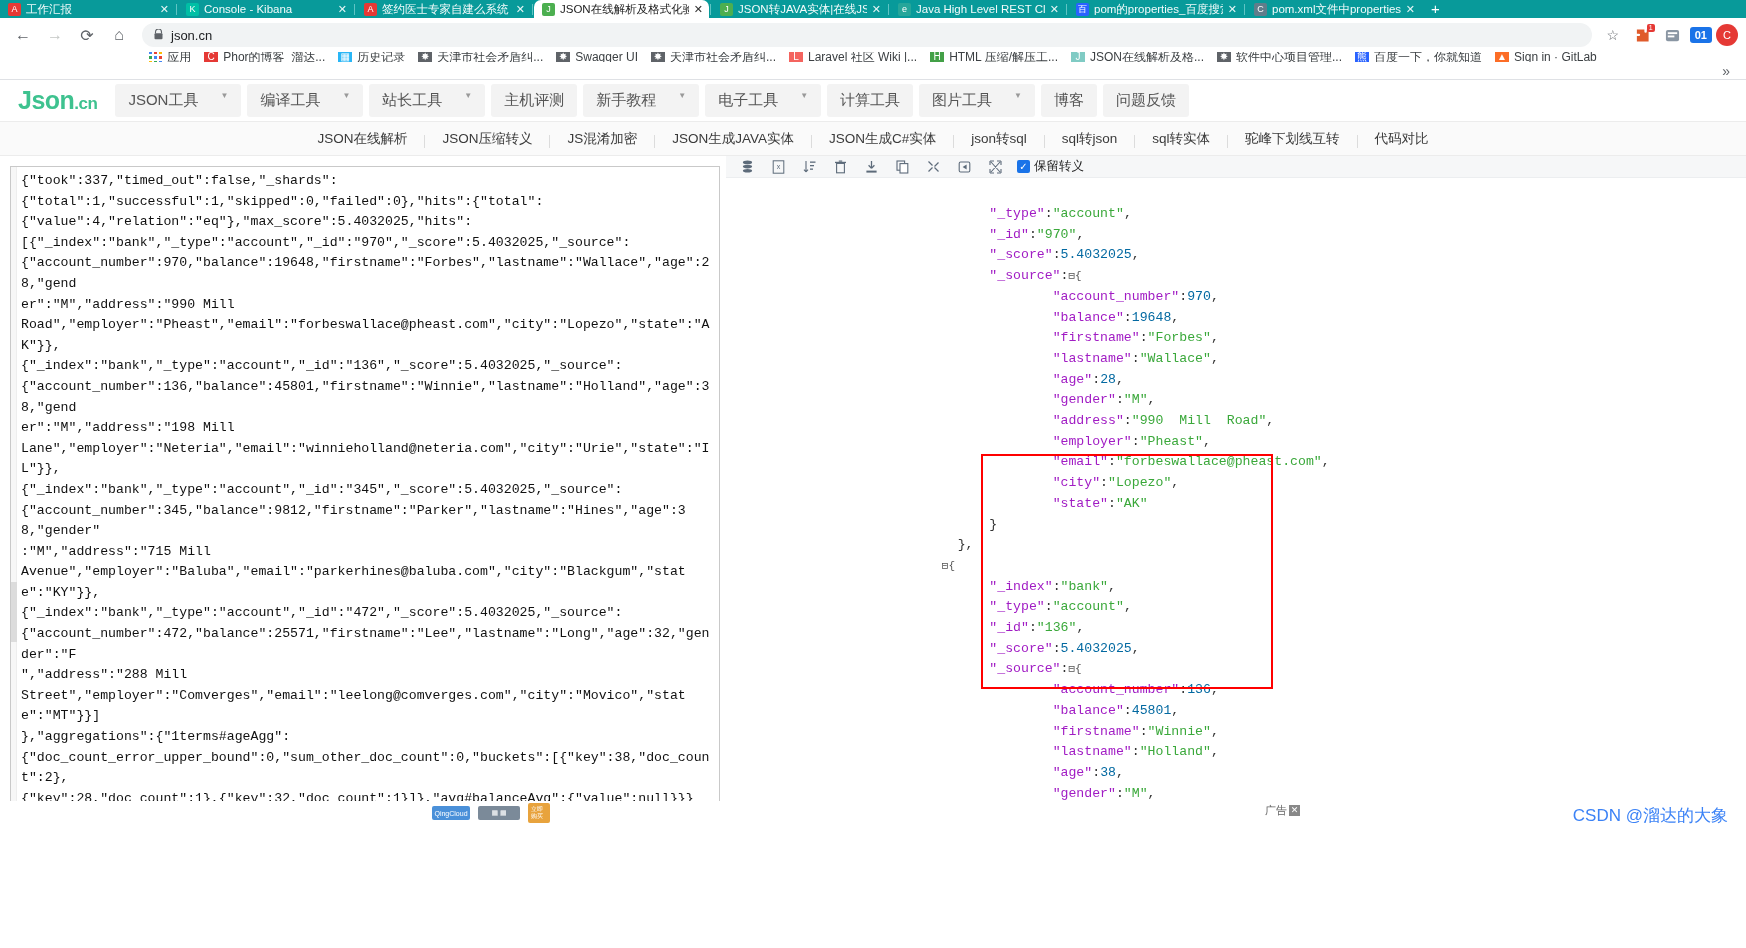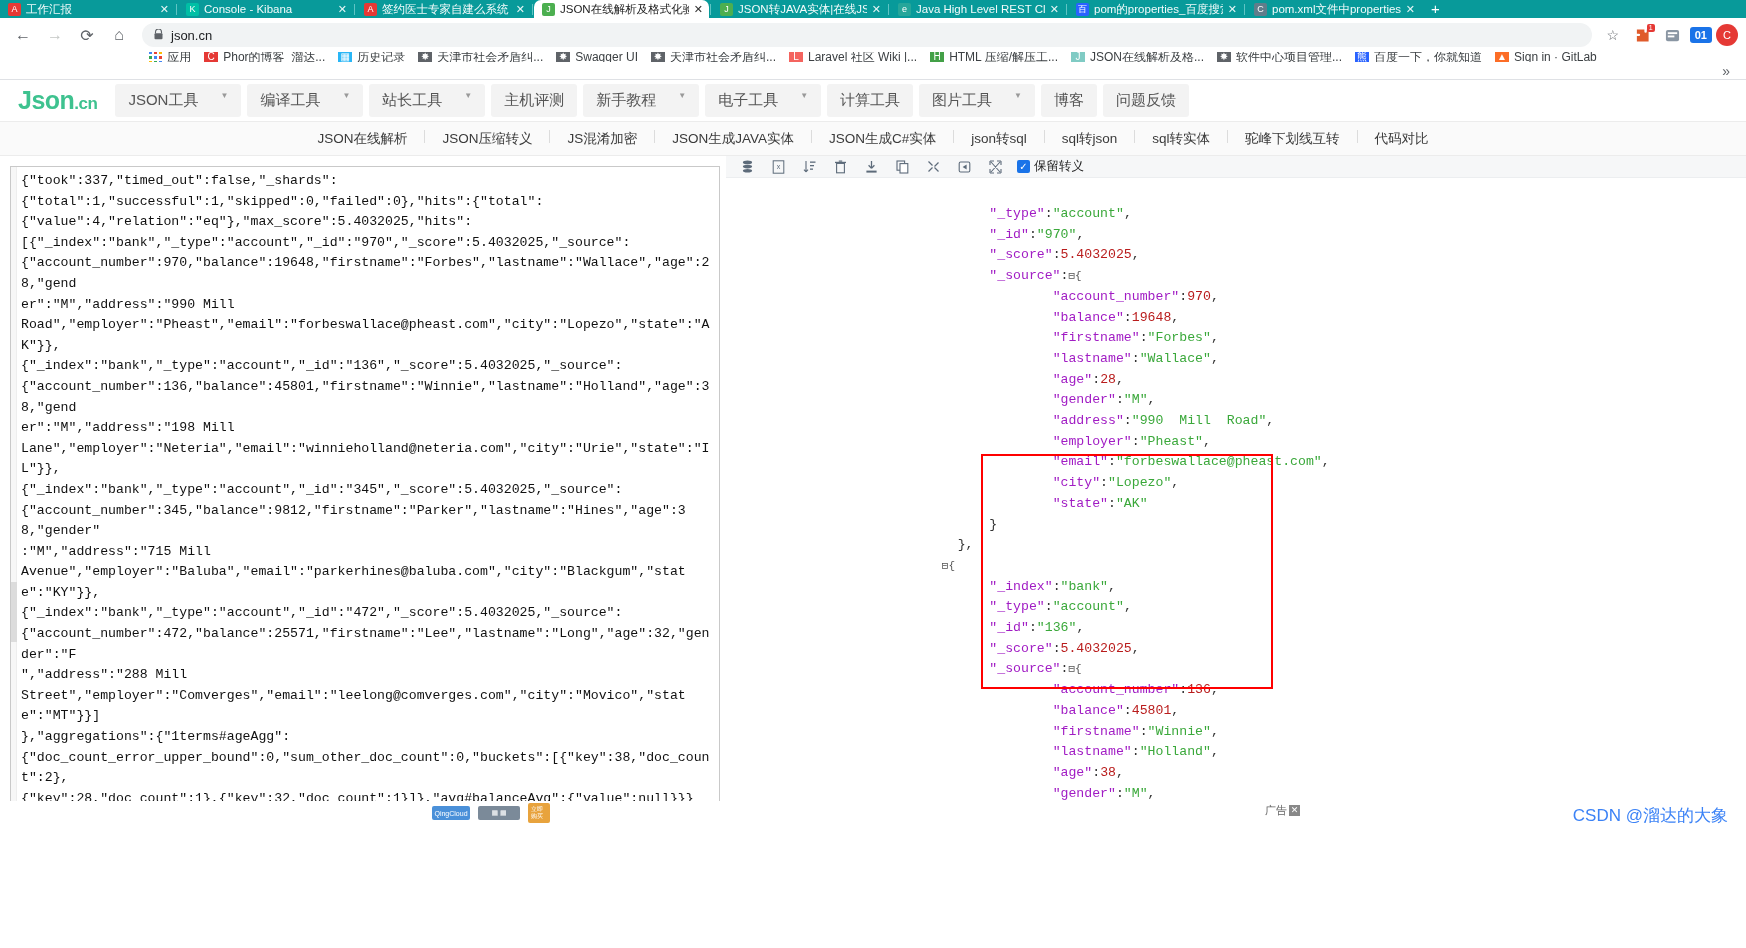--- a/index.html
+++ b/index.html
@@ -147,21 +147,21 @@
   .adrow a.blue { color:#1414c8; }
 
   .tree {
     position:absolute; left:0; top:48px; right:0; bottom:0; overflow:hidden;
     font-family:"Liberation Mono", monospace; font-size:13.2px; line-height:20.7px;
     color:#333; padding-left:200px;
   }
   .tree .ln { white-space:pre; }
   .k { color:#a11cc4; }
   .s { color:#3aa83a; }
-  .n { color:#b91c1c; }
+  .n { color:#0369a1; }
   .p { color:#333; }
   .tg { color:#555; font-size:11px; }
   .redbox {
     position:absolute; left:981px; top:298px; width:292px; height:235px;
     border:2.5px solid #ff0000; pointer-events:none;
   }
 
   
   .footer-ad {
     position:absolute; left:0; bottom:0; width:1746px; height:38px; background:#fff;padding-left:26px;
@@ -368,21 +368,21 @@
         <div class="navitem">
           <span>博客</span>
         </div>
         <div class="navitem">
           <span>问题反馈</span>
         </div>
       </div>
   </div>
 
   <div class="subnav">
-    <div id="subnav-host" style="display:flex;align-items:flex-start;">
+    <div id="subnav-host" style="display:flex;align-items:flex-end;">
         <div class="sitem">JSON在线解析</div>
         <div class="svsep"></div>
         <div class="sitem">JSON压缩转义</div>
         <div class="svsep"></div>
         <div class="sitem">JS混淆加密</div>
         <div class="svsep"></div>
         <div class="sitem">JSON生成JAVA实体</div>
         <div class="svsep"></div>
         <div class="sitem">JSON生成C#实体</div>
         <div class="svsep"></div>

